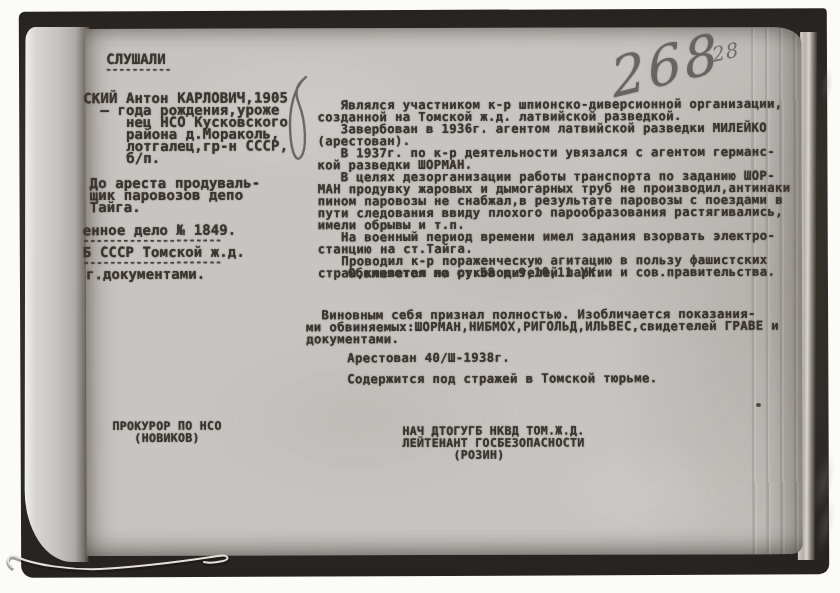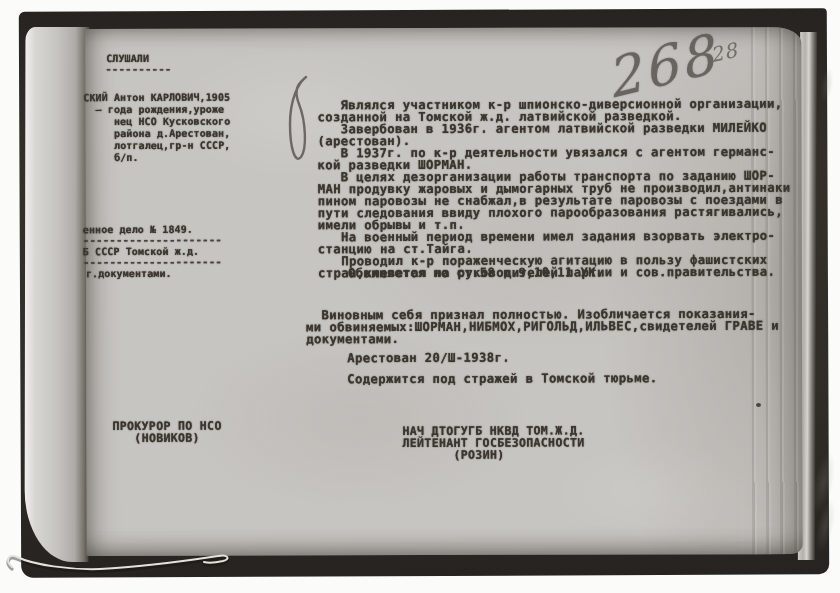--- a/index.html
+++ b/index.html
@@ -71,21 +71,21 @@
   .content{
     position:absolute;inset:0;
     color:#3a362f;font-weight:bold;
     transform:rotate(-0.2deg);
   }
   .typed{
     position:absolute;white-space:pre;
     text-shadow:0 0 1px rgba(58,54,47,.9), 0 0 2px rgba(58,54,47,.25);
   }
   .t-main{font-size:12.3px;line-height:12.1px;letter-spacing:.35px;}
-  .t-left{font-size:10px;line-height:12.1px;letter-spacing:.1px;}
+  .t-left{font-size:14px;line-height:12.1px;letter-spacing:.1px;}
   .t-sig{font-size:11.6px;line-height:11.8px;letter-spacing:.3px;}
   .dashes{font-size:11px;letter-spacing:0;opacity:.9;}
   .pencil{
     position:absolute;color:rgba(94,91,87,.82);
     font-family:"DejaVu Serif", serif;font-style:italic;font-weight:400;
   }
   .pencil-large{
     left:610px;top:34px;font-size:54px;letter-spacing:3px;
     transform:rotate(-14deg) skewX(-7deg);
     text-shadow:0 0 1.5px rgba(94,91,87,.5);
@@ -112,24 +112,27 @@
 <div class="ink-dot"></div>
 
 <div class="content">
 
   <div class="typed t-left" style="left:107px;top:52px">СЛУШАЛИ</div>
   <div class="typed t-left dashes" style="left:106px;top:63px">----------</div>
 
   <div class="typed t-left" style="left:84px;top:91px">СКИЙ Антон КАРЛОВИЧ,1905
   — года рождения,уроже
      нец НСО Кусковского
-     района д.Арестован,
+     района д.Мораколь,
      лотгалец,гр-н СССР,
      б/п.</div>
 
+  <div class="typed t-left" style="left:90px;top:176px">До ареста продуваль-
+щик паровозов депо
+Тайга.</div>
 
   <div class="typed t-left" style="left:83px;top:223px">енное дело № 1849.</div>
   <div class="typed t-left dashes" style="left:83px;top:234px">---------------------</div>
 
   <div class="typed t-left" style="left:83px;top:245px">Б СССР Томской ж.д.</div>
   <div class="typed t-left dashes" style="left:83px;top:256px">---------------------</div>
 
   <div class="typed t-left" style="left:86px;top:267px">г.документами.</div>
 
   <div class="typed t-main" style="left:318px;top:99px">   Являлся участником к-р шпионско-диверсионной организации,
@@ -144,21 +147,21 @@
 пути следования ввиду плохого парообразования растягивались,
 имели обрывы и т.п.</div>
   <div class="typed t-main" style="left:318px;top:231px">   На военный период времени имел задания взорвать электро-
 станцию на ст.Тайга.</div>
   <div class="typed t-main" style="left:318px;top:255px">   Проводил к-р пораженческую агитацию в пользу фашистских
 стран,клеветал на руководителей партии и сов.правительства.</div>
   <div class="typed t-main" style="left:348px;top:267px">Обвиняется по ст.58 п.9,10,11 УК.</div>
   <div class="typed t-main" style="left:306px;top:309px">  Виновным себя признал полностью. Изобличается показания-
 ми обвиняемых:ШОРМАН,НИБМОХ,РИГОЛЬД,ИЛЬВЕС,свидетелей ГРАВЕ и
 документами.</div>
-  <div class="typed t-main" style="left:347px;top:352px">Арестован 20/Ш-1938г.</div>
+  <div class="typed t-main" style="left:347px;top:352px">Арестован 40/Ш-1938г.</div>
   <div class="typed t-main" style="left:347px;top:373px">Содержится под стражей в Томской тюрьме.</div>
 
   <div class="typed t-sig" style="left:112px;top:420px">ПРОКУРОР ПО НСО
    (НОВИКОВ)</div>
   <div class="typed t-sig" style="left:402px;top:426px">НАЧ ДТОГУГБ НКВД ТОМ.Ж.Д.
 ЛЕЙТЕНАНТ ГОСБЕЗОПАСНОСТИ
        (РОЗИН)</div>
 </div>
 
 <div class="pencil pencil-large">268</div>

